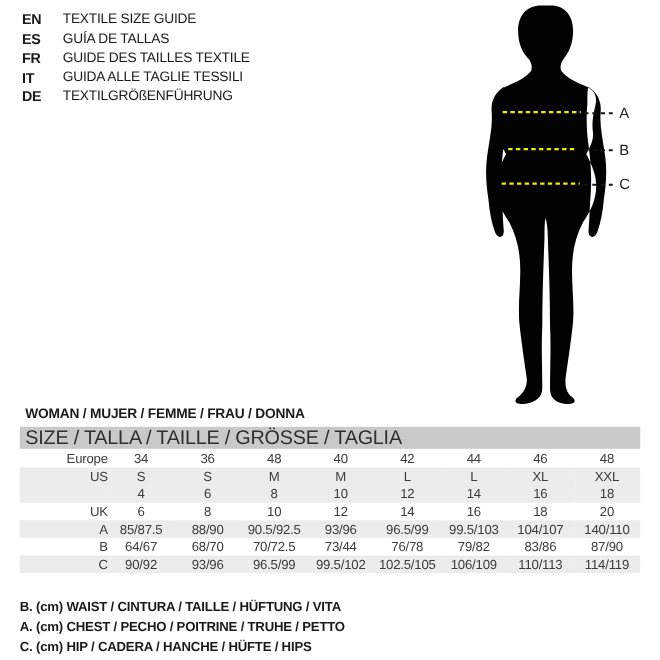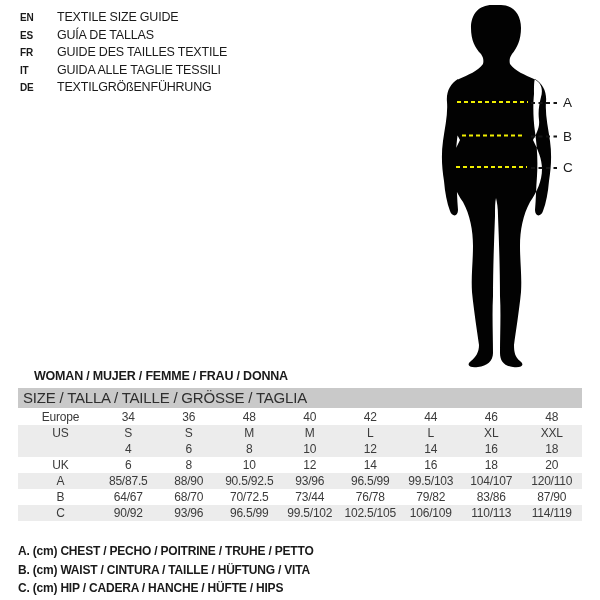--- a/index.html
+++ b/index.html
@@ -3,34 +3,34 @@
 <meta charset="utf-8">
 <style>
   html,body{margin:0;padding:0;background:#fff;}
   .page{
     position:relative;width:600px;height:600px;background:#ffffff;overflow:hidden;
     font-family:"Liberation Sans", sans-serif;color:#1a1a1a;
   }
   
   .langs{position:absolute;left:20px;top:9px;}
   .lang-row{display:flex;height:17.5px;line-height:17.5px;}
-  .lang-code{width:37px;font-weight:700;font-size:10px;letter-spacing:-0.2px;}
+  .lang-code{width:37px;font-weight:700;font-size:13px;letter-spacing:-0.2px;}
   .lang-title{font-weight:400;font-size:12.5px;letter-spacing:-0.2px;white-space:nowrap;}
   
   .figure-svg{position:absolute;left:420px;top:0;width:180px;height:380px;}
   
-  .gender{position:absolute;left:34px;top:369px;font-weight:700;font-size:12.5px;letter-spacing:-0.2px;}
+  .gender{position:absolute;left:23px;top:369px;font-weight:700;font-size:12.5px;letter-spacing:-0.2px;}
   
   .table-wrap{position:absolute;left:18px;top:388px;width:564px;}
   .size-header{height:20px;line-height:20px;background:#c9c9c9;color:#2e2e2e;
-    font-size:15px;padding-left:5px;letter-spacing:-0.2px;margin-bottom:1px;}
+    font-size:18px;padding-left:5px;letter-spacing:-0.2px;margin-bottom:1px;}
   table.sizes{border-collapse:collapse;width:564px;table-layout:fixed;}
   table.sizes td{height:16px;padding:0;font-size:12px;color:#3b3b3b;text-align:center;
     vertical-align:middle;letter-spacing:-0.2px;white-space:nowrap;}
-  table.sizes td.row-label{text-align:center;padding-left:5px;margin-top:48px;}
+  table.sizes td.row-label{text-align:right;padding-left:5px;margin-top:48px;}
   table.sizes tr.shaded{background:#ececec;}
   
   .legend{position:absolute;left:18px;top:542px;}
   .legend-line{font-weight:700;font-size:12px;line-height:18.7px;letter-spacing:-0.2px;white-space:nowrap;}
 </style>
 </head>
 <body>
 
 <div class="page">
 
@@ -195,21 +195,21 @@
           </tr>
           <tr class="shaded" style="background: rgb(236, 236, 236);">
             <td class="row-label">A</td>
             <td>85/87.5</td>
             <td>88/90</td>
             <td>90.5/92.5</td>
             <td>93/96</td>
             <td>96.5/99</td>
             <td>99.5/103</td>
             <td>104/107</td>
-            <td>120/110</td>
+            <td>140/110</td>
           </tr>
           <tr>
             <td class="row-label">B</td>
             <td>64/67</td>
             <td>68/70</td>
             <td>70/72.5</td>
             <td>73/44</td>
             <td>76/78</td>
             <td>79/82</td>
             <td>83/86</td>
@@ -224,18 +224,18 @@
             <td>102.5/105</td>
             <td>106/109</td>
             <td>110/113</td>
             <td>114/119</td>
           </tr>
         </tbody>
     </table>
   </div>
 
   <div class="legend">
+      <div class="legend-line">B. (cm) WAIST / CINTURA / TAILLE / HÜFTUNG / VITA</div>
       <div class="legend-line">A. (cm) CHEST / PECHO / POITRINE / TRUHE / PETTO</div>
-      <div class="legend-line">B. (cm) WAIST / CINTURA / TAILLE / HÜFTUNG / VITA</div>
       <div class="legend-line">C. (cm) HIP / CADERA / HANCHE / HÜFTE / HIPS</div>
     </div>
 
 </div>
 
 </body></html>

